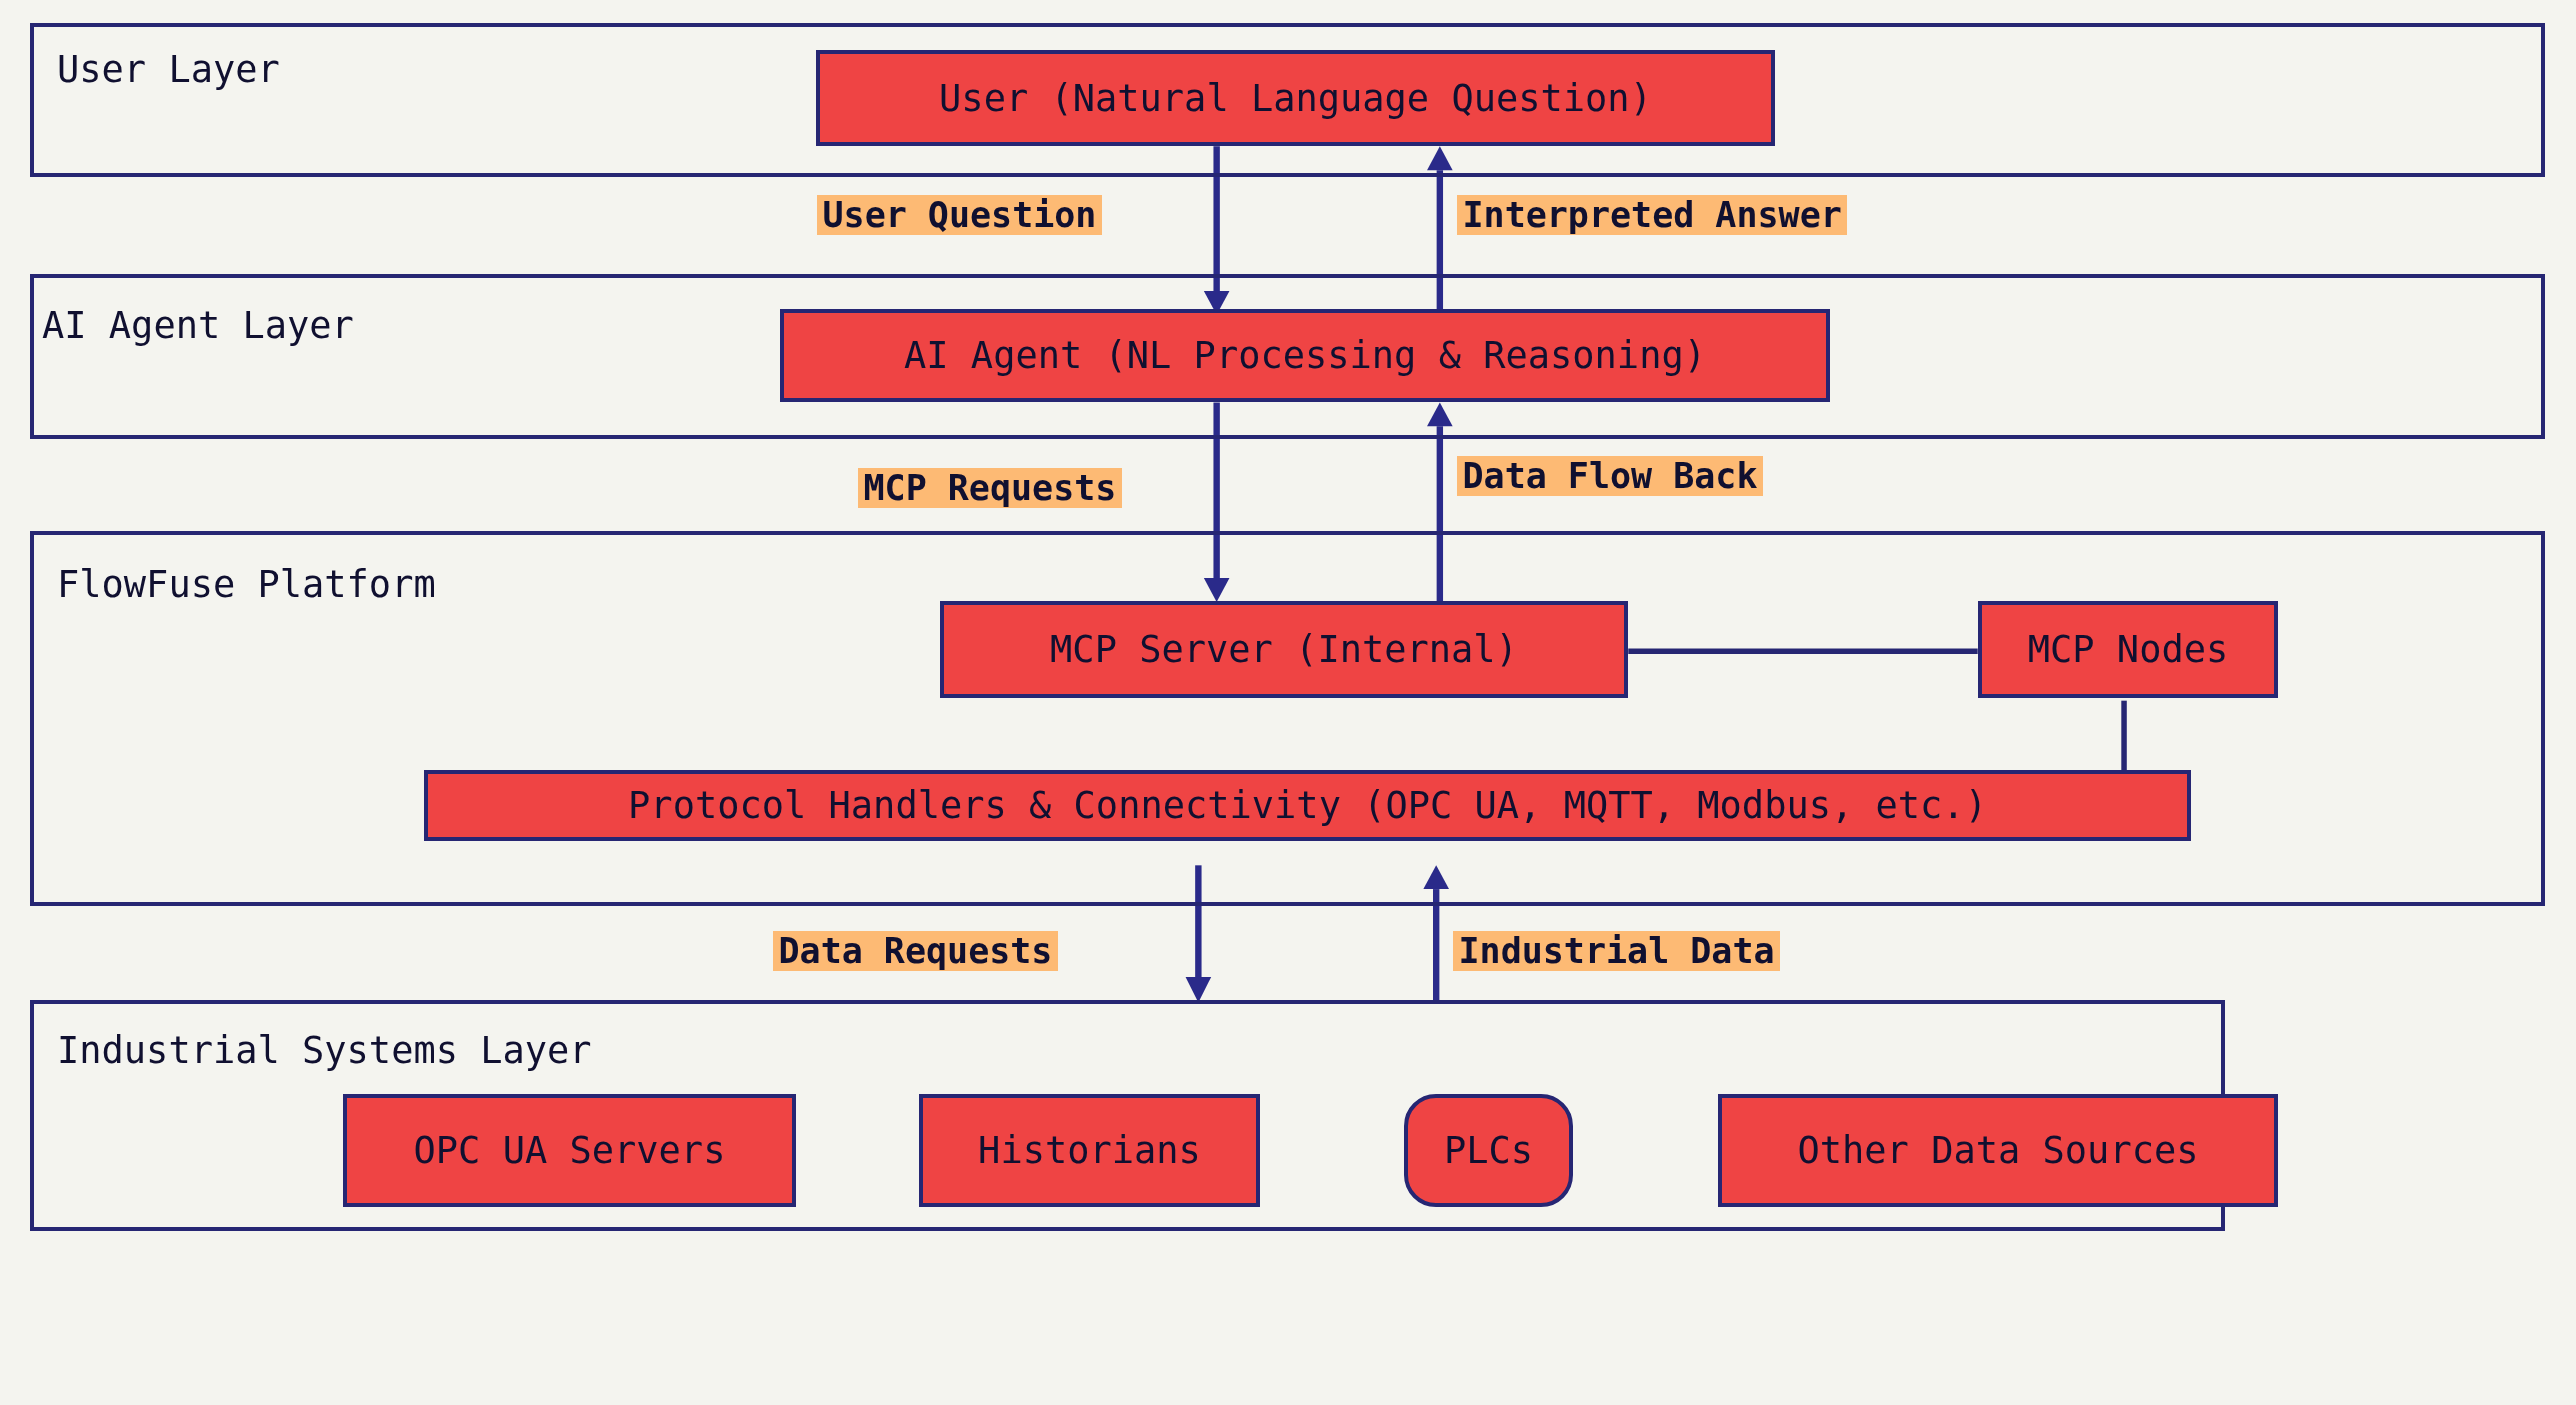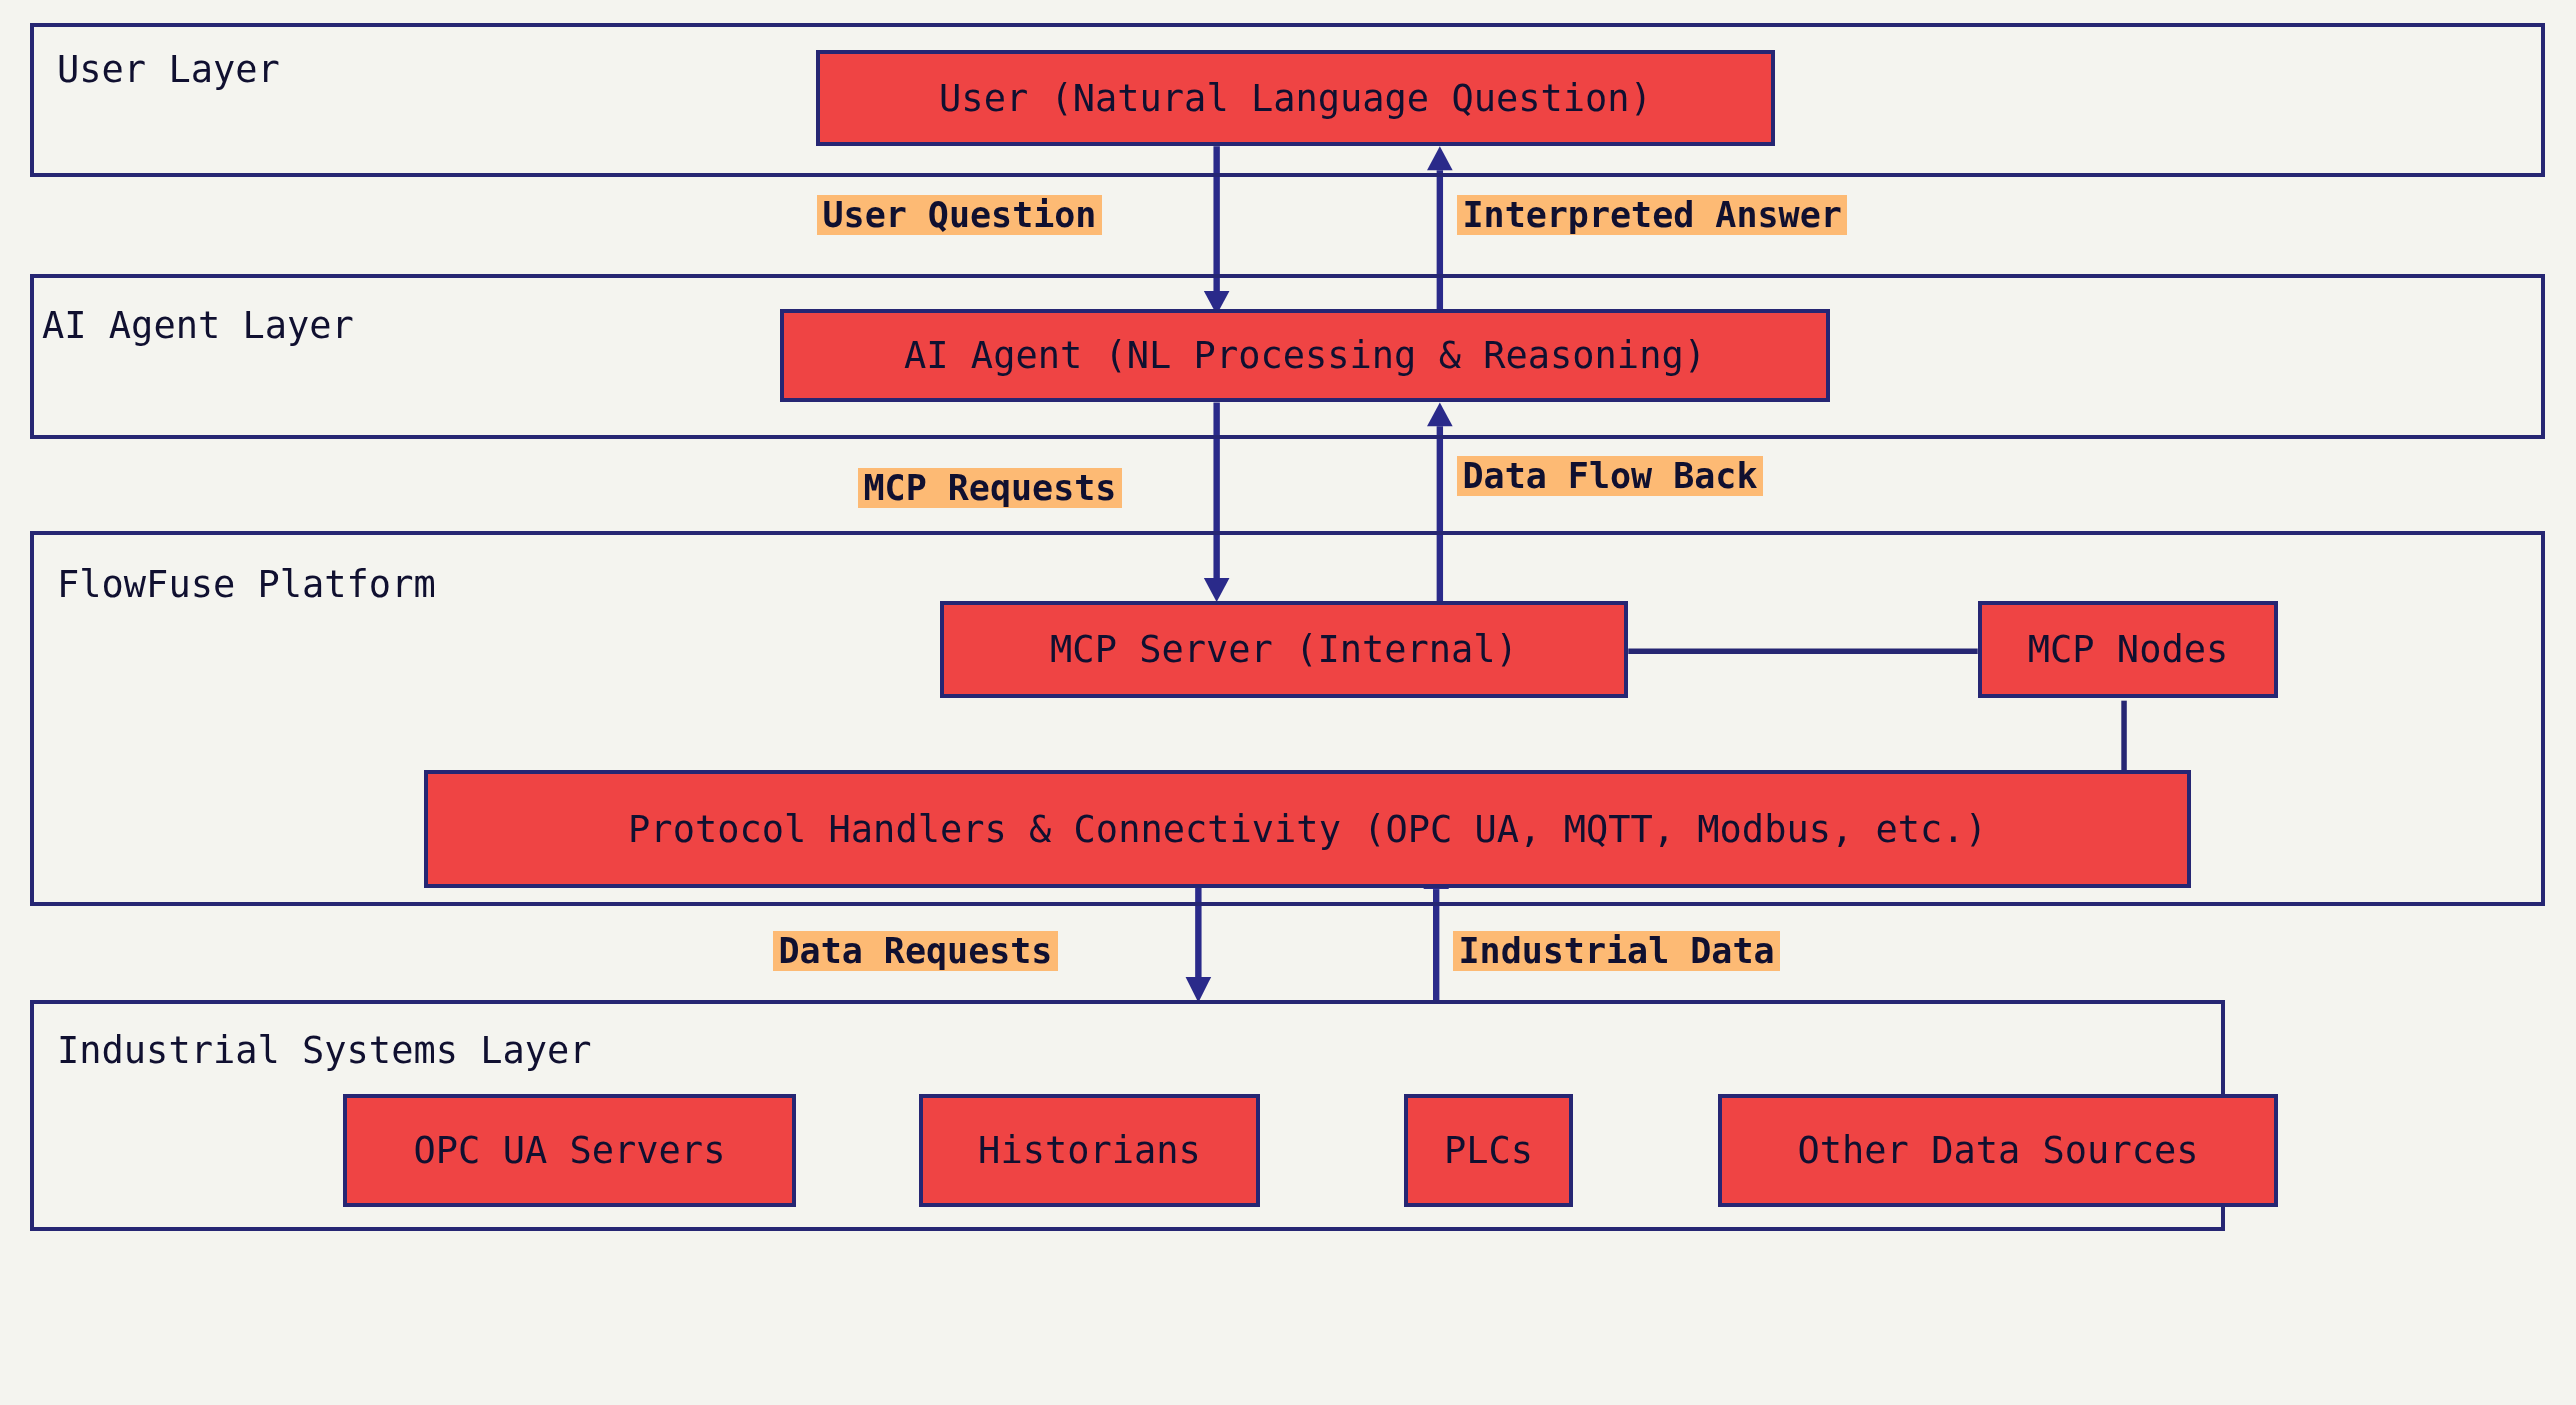--- a/index.html
+++ b/index.html
@@ -138,39 +138,39 @@
   <div class="layer-title" style="left:57px; top:563px;">FlowFuse Platform</div>
 
   <div class="node" style="left:940px; top:601px; width:688px; height:97px;">
     <span>MCP Server (Internal)</span>
   </div>
 
   <div class="node" style="left:1978px; top:601px; width:300px; height:97px;text-align:center;">
     <span>MCP Nodes</span>
   </div>
 
-  <div class="node" style="left:424px; top:770px; width:1767px; height:118px;">
+  <div class="node" style="left:424px; top:770px; width:1767px; height:71px;">
     <span>Protocol Handlers &amp; Connectivity (OPC UA, MQTT, Modbus, etc.)</span>
   </div>
 
   <div class="edge-label" style="left:773px; top:931px;">Data Requests</div>
   <div class="edge-label" style="left:1453px; top:931px;">Industrial Data</div>
 
   <div class="layer" style="left:30px; top:1000px; width:2195px; height:231px;"></div>
   <div class="layer-title" style="left:57px; top:1029px;">Industrial Systems Layer</div>
 
   <div class="node" style="left:343px; top:1094px; width:453px; height:113px;">
     <span>OPC UA Servers</span>
   </div>
 
   <div class="node" style="left:919px; top:1094px; width:341px; height:113px;">
     <span>Historians</span>
   </div>
 
-  <div class="node" style="left:1404px; top:1094px; width:169px; height:113px;">
+  <div class="node" style="left:1404px; top:1094px; width:169px; height:113px;border-radius:32px;">
     <span>PLCs</span>
   </div>
 
   <div class="node" style="left:1718px; top:1094px; width:560px; height:113px;">
     <span>Other Data Sources</span>
   </div>
 
 </div>
 
 

